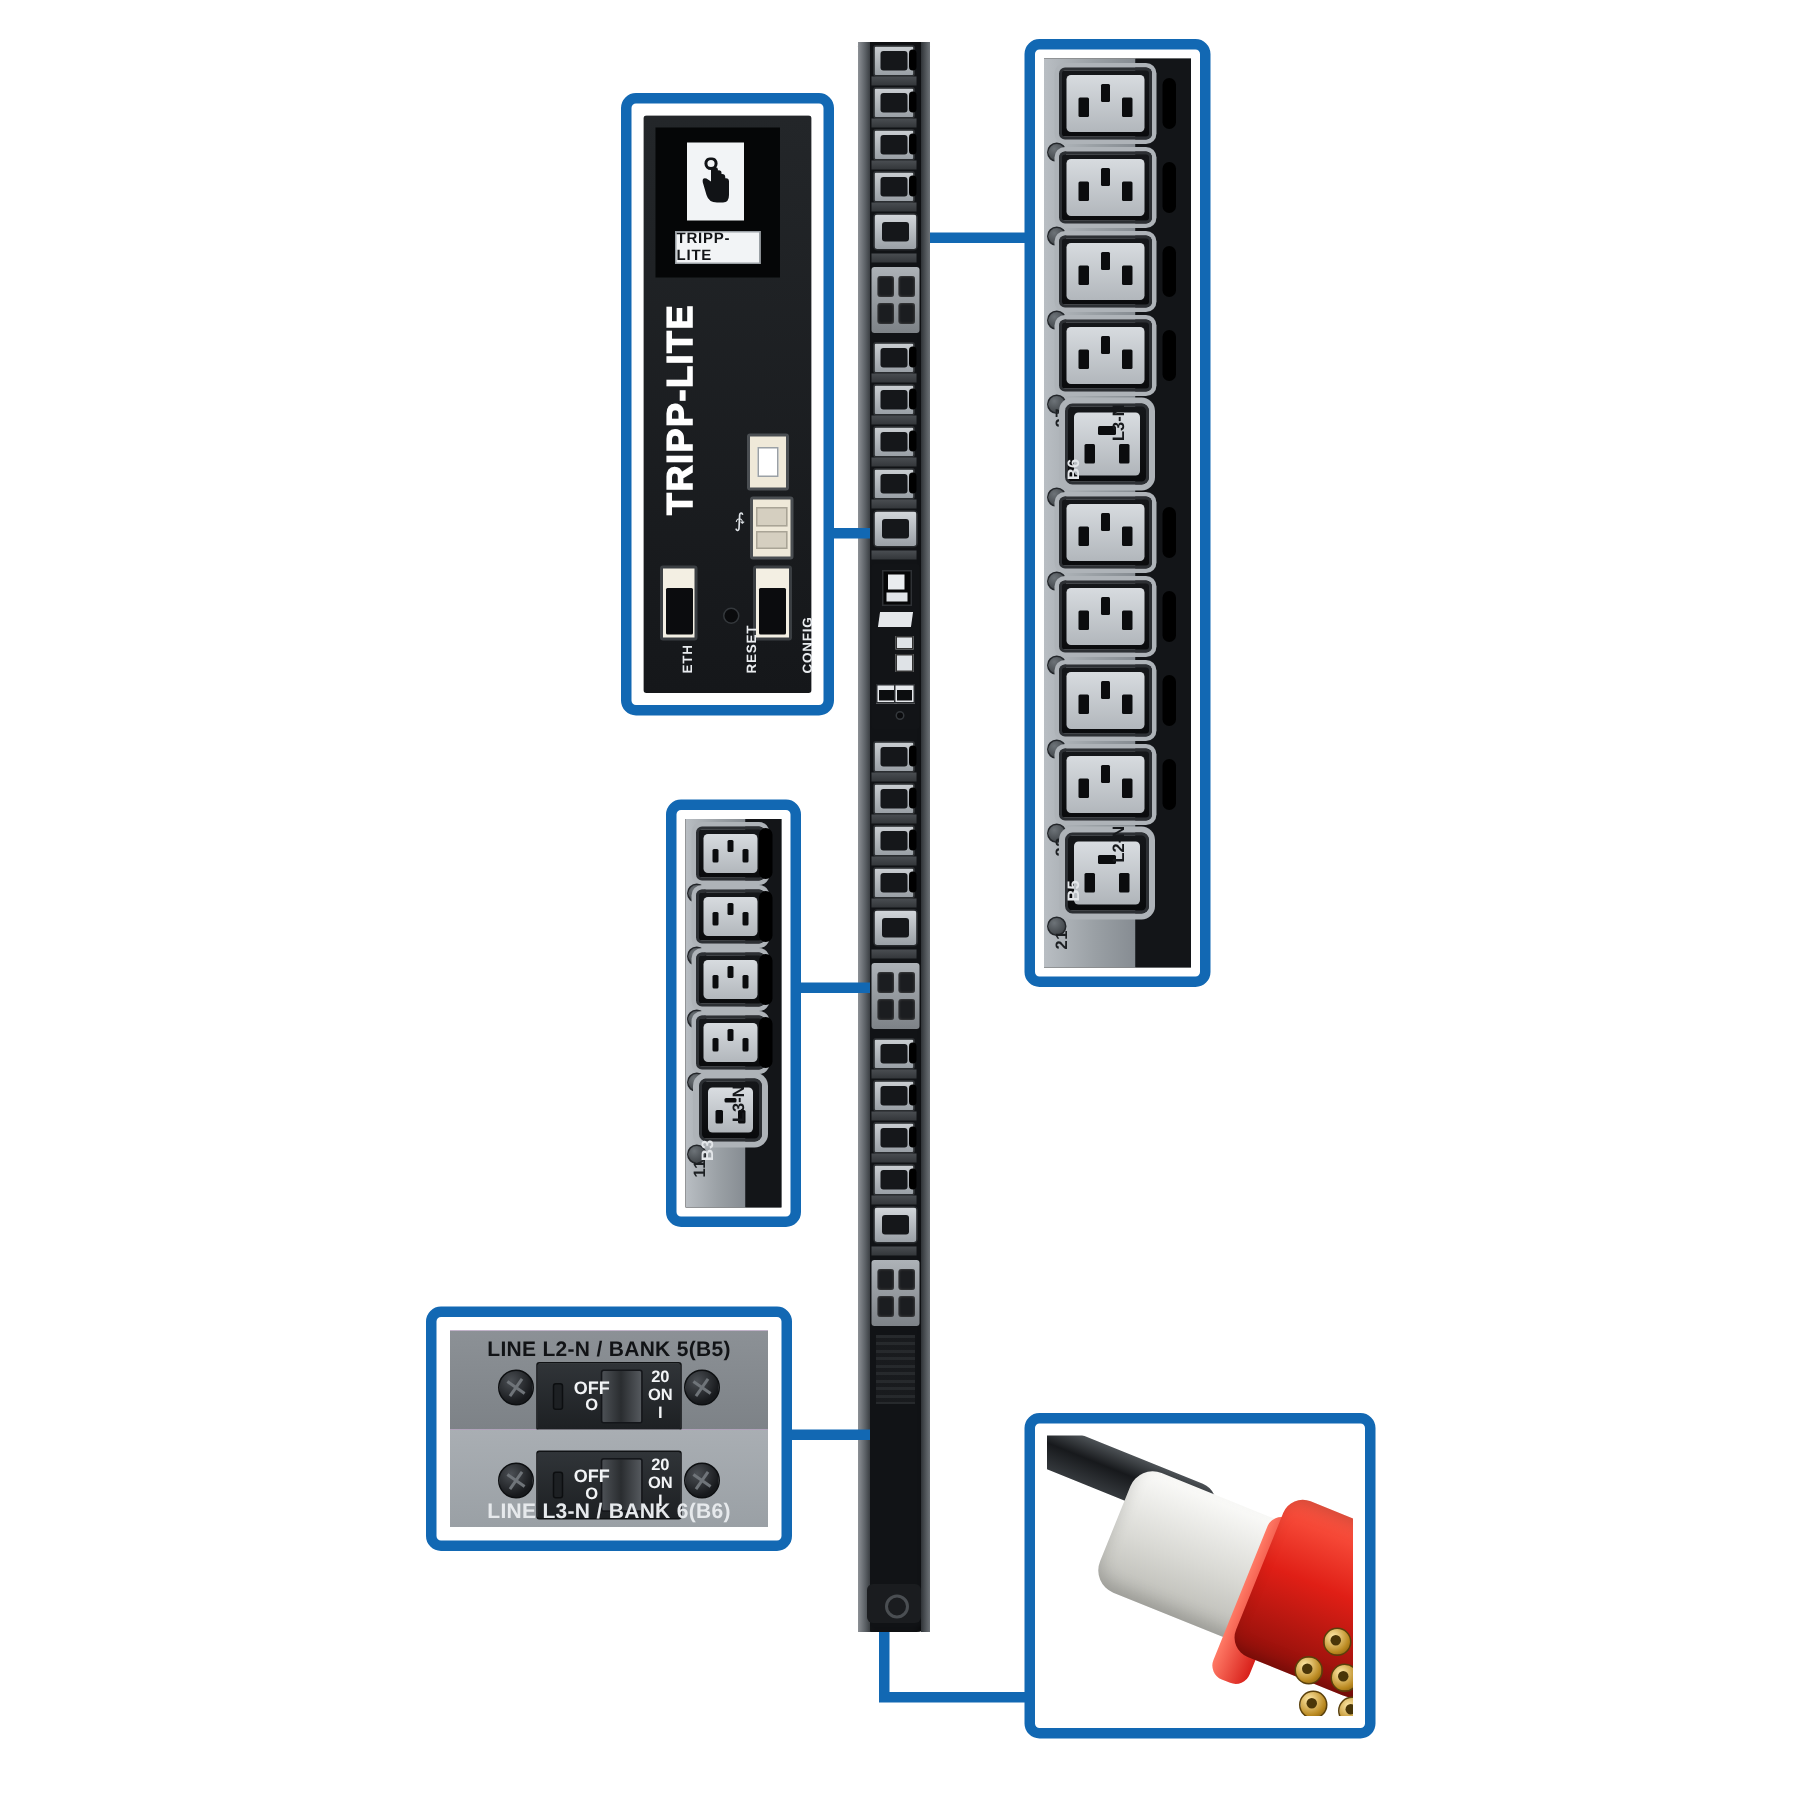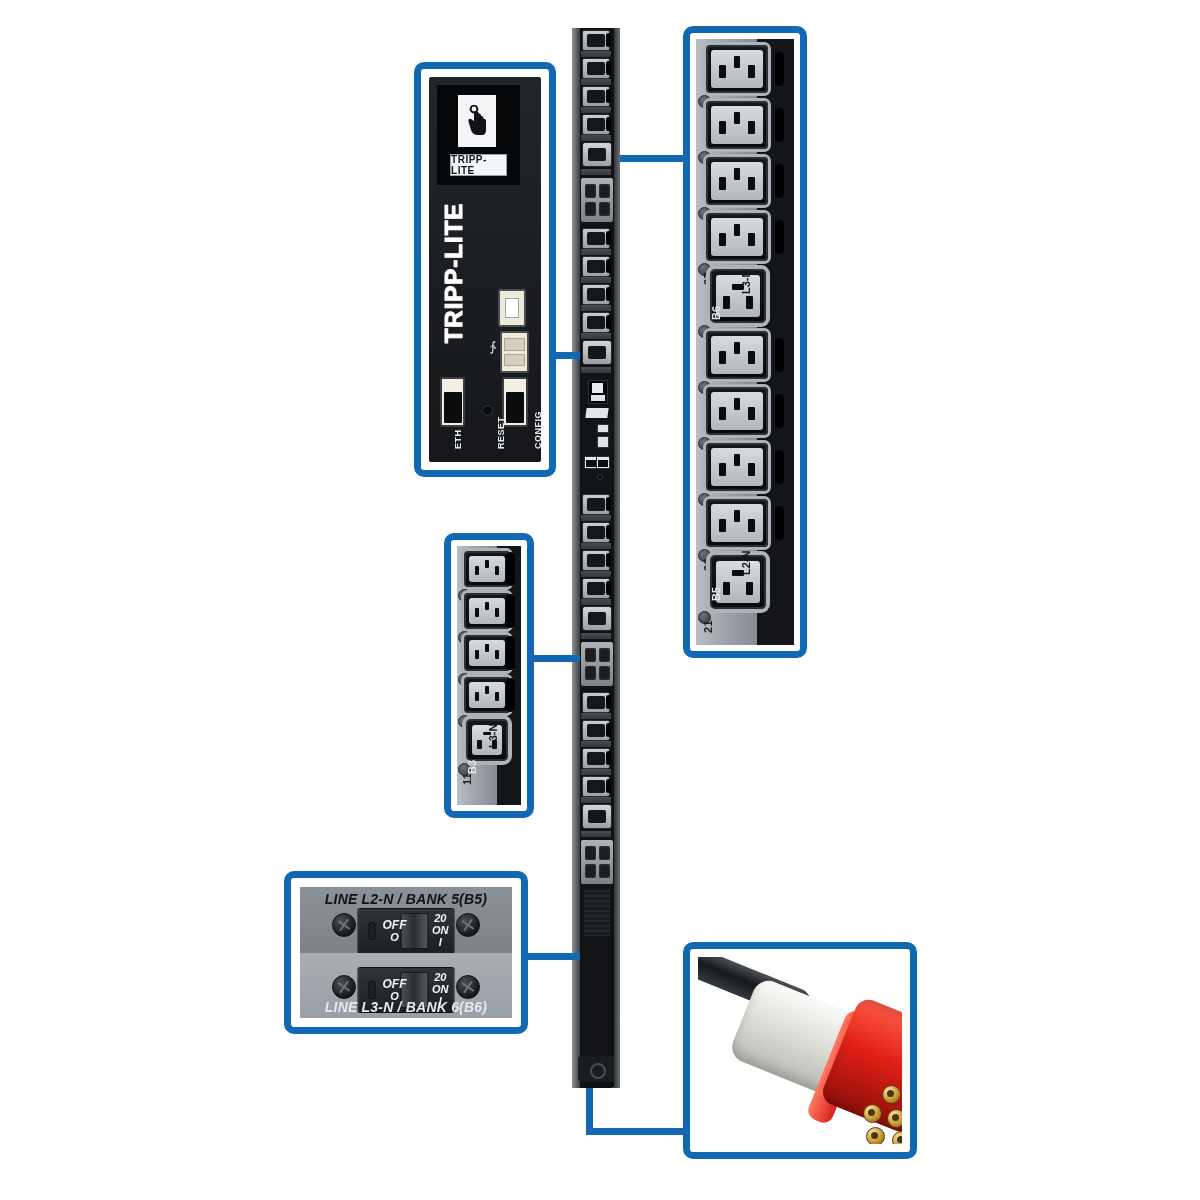--- a/index.html
+++ b/index.html
@@ -129,21 +129,21 @@
          background:#0b0c0e;border-radius:1px;}
   .cp-rj.eth{left:10%;bottom:9%;}
   .cp-rj.cfg{right:12%;bottom:9%;}
   .cp-reset{position:absolute;left:47%;bottom:12%;width:9px;height:9px;border-radius:50%;
             background:#0a0b0d;border:1px solid #34383c;}
   .cp-lbl{position:absolute;color:#e9ecef;font-size:9px;font-weight:bold;
           transform:rotate(-90deg);transform-origin:left top;white-space:nowrap;
           letter-spacing:.5px;}
 
   
-  .brk{position:absolute;inset:9px;background:#f0abfc;font-style:italic;}
+  .brk{position:absolute;inset:9px;background:#f0abfc;}
   .brk-row{position:absolute;left:0;right:0;height:50%;}
   .brk-row.top{top:0;background:linear-gradient(180deg,#8c9196,#7d8287);}
   .brk-row.bot{bottom:0;background:linear-gradient(180deg,#a9aeb3,#9aa0a5);}
   .brk-title{position:absolute;left:0;right:0;text-align:center;font-size:14px;
              font-weight:bold;letter-spacing:.2px;}
   .brk-title.t{top:4px;color:#111316;}
   .brk-title.b{bottom:3px;color:#e6e9ec;}
   .brk-unit{position:absolute;left:50%;transform:translateX(-50%);
             width:95px;height:44px;background:linear-gradient(180deg,#303438,#1d2023);
             border:1px solid #101214;border-radius:2px;}

